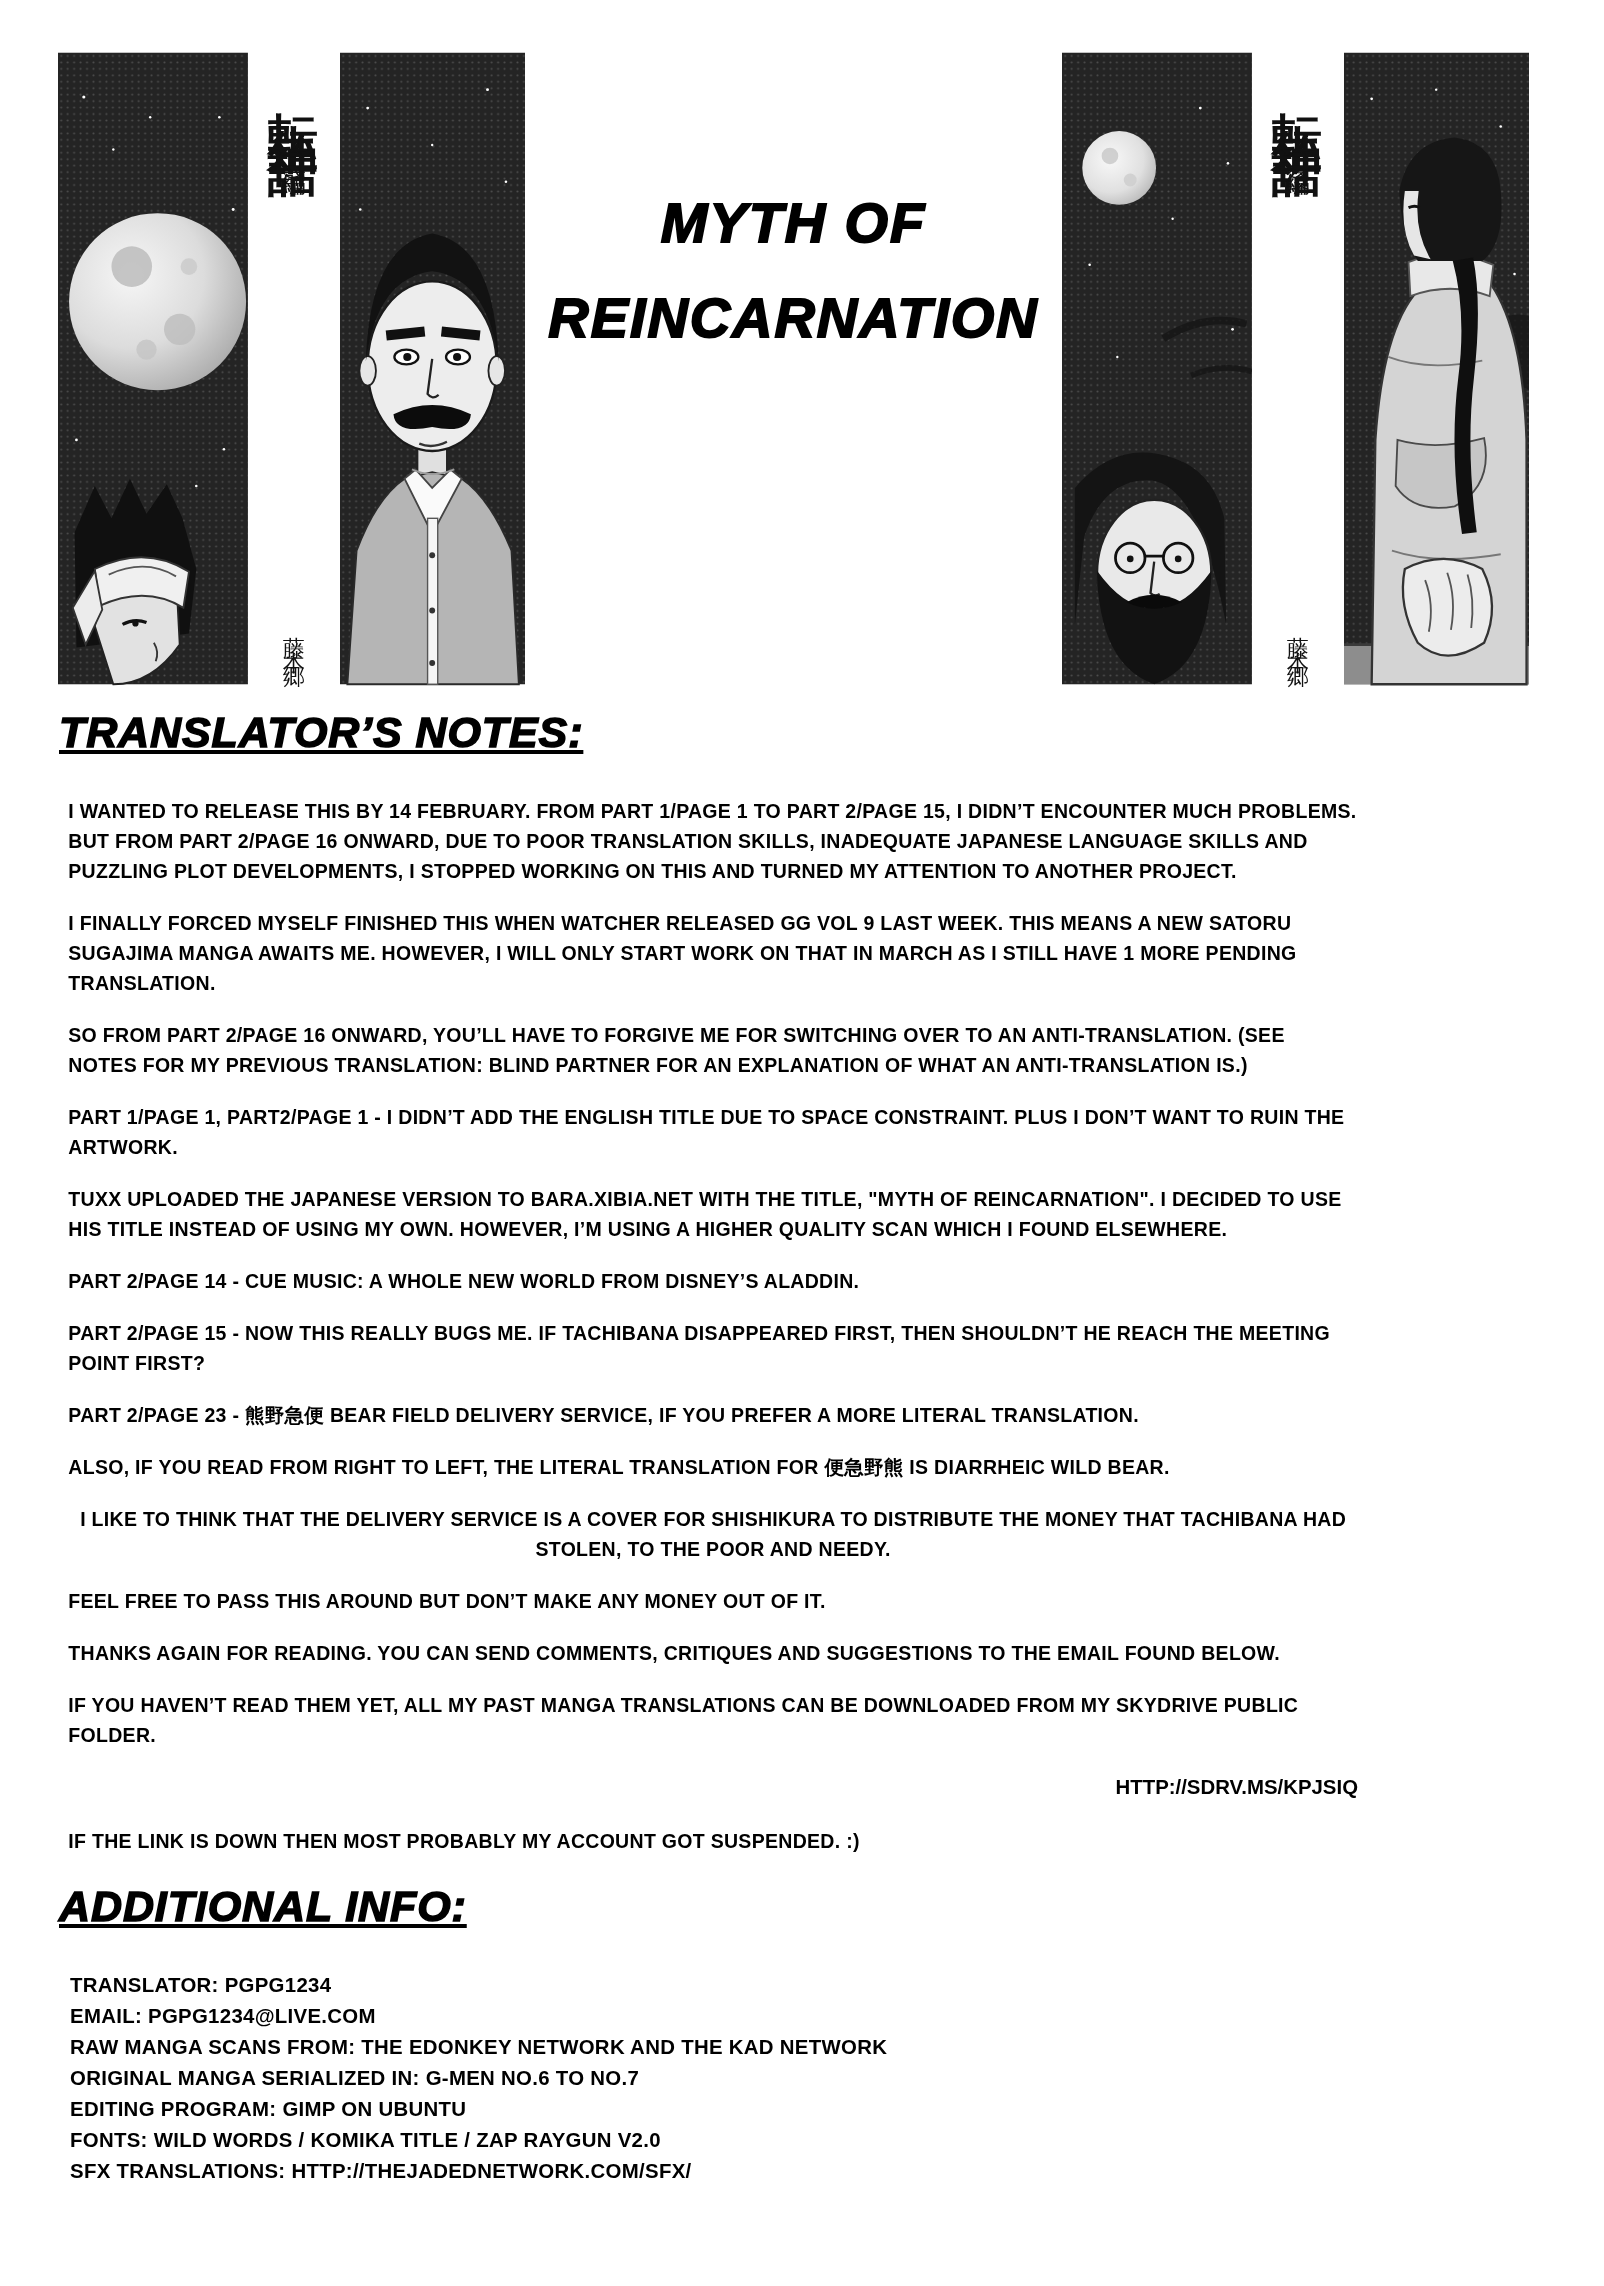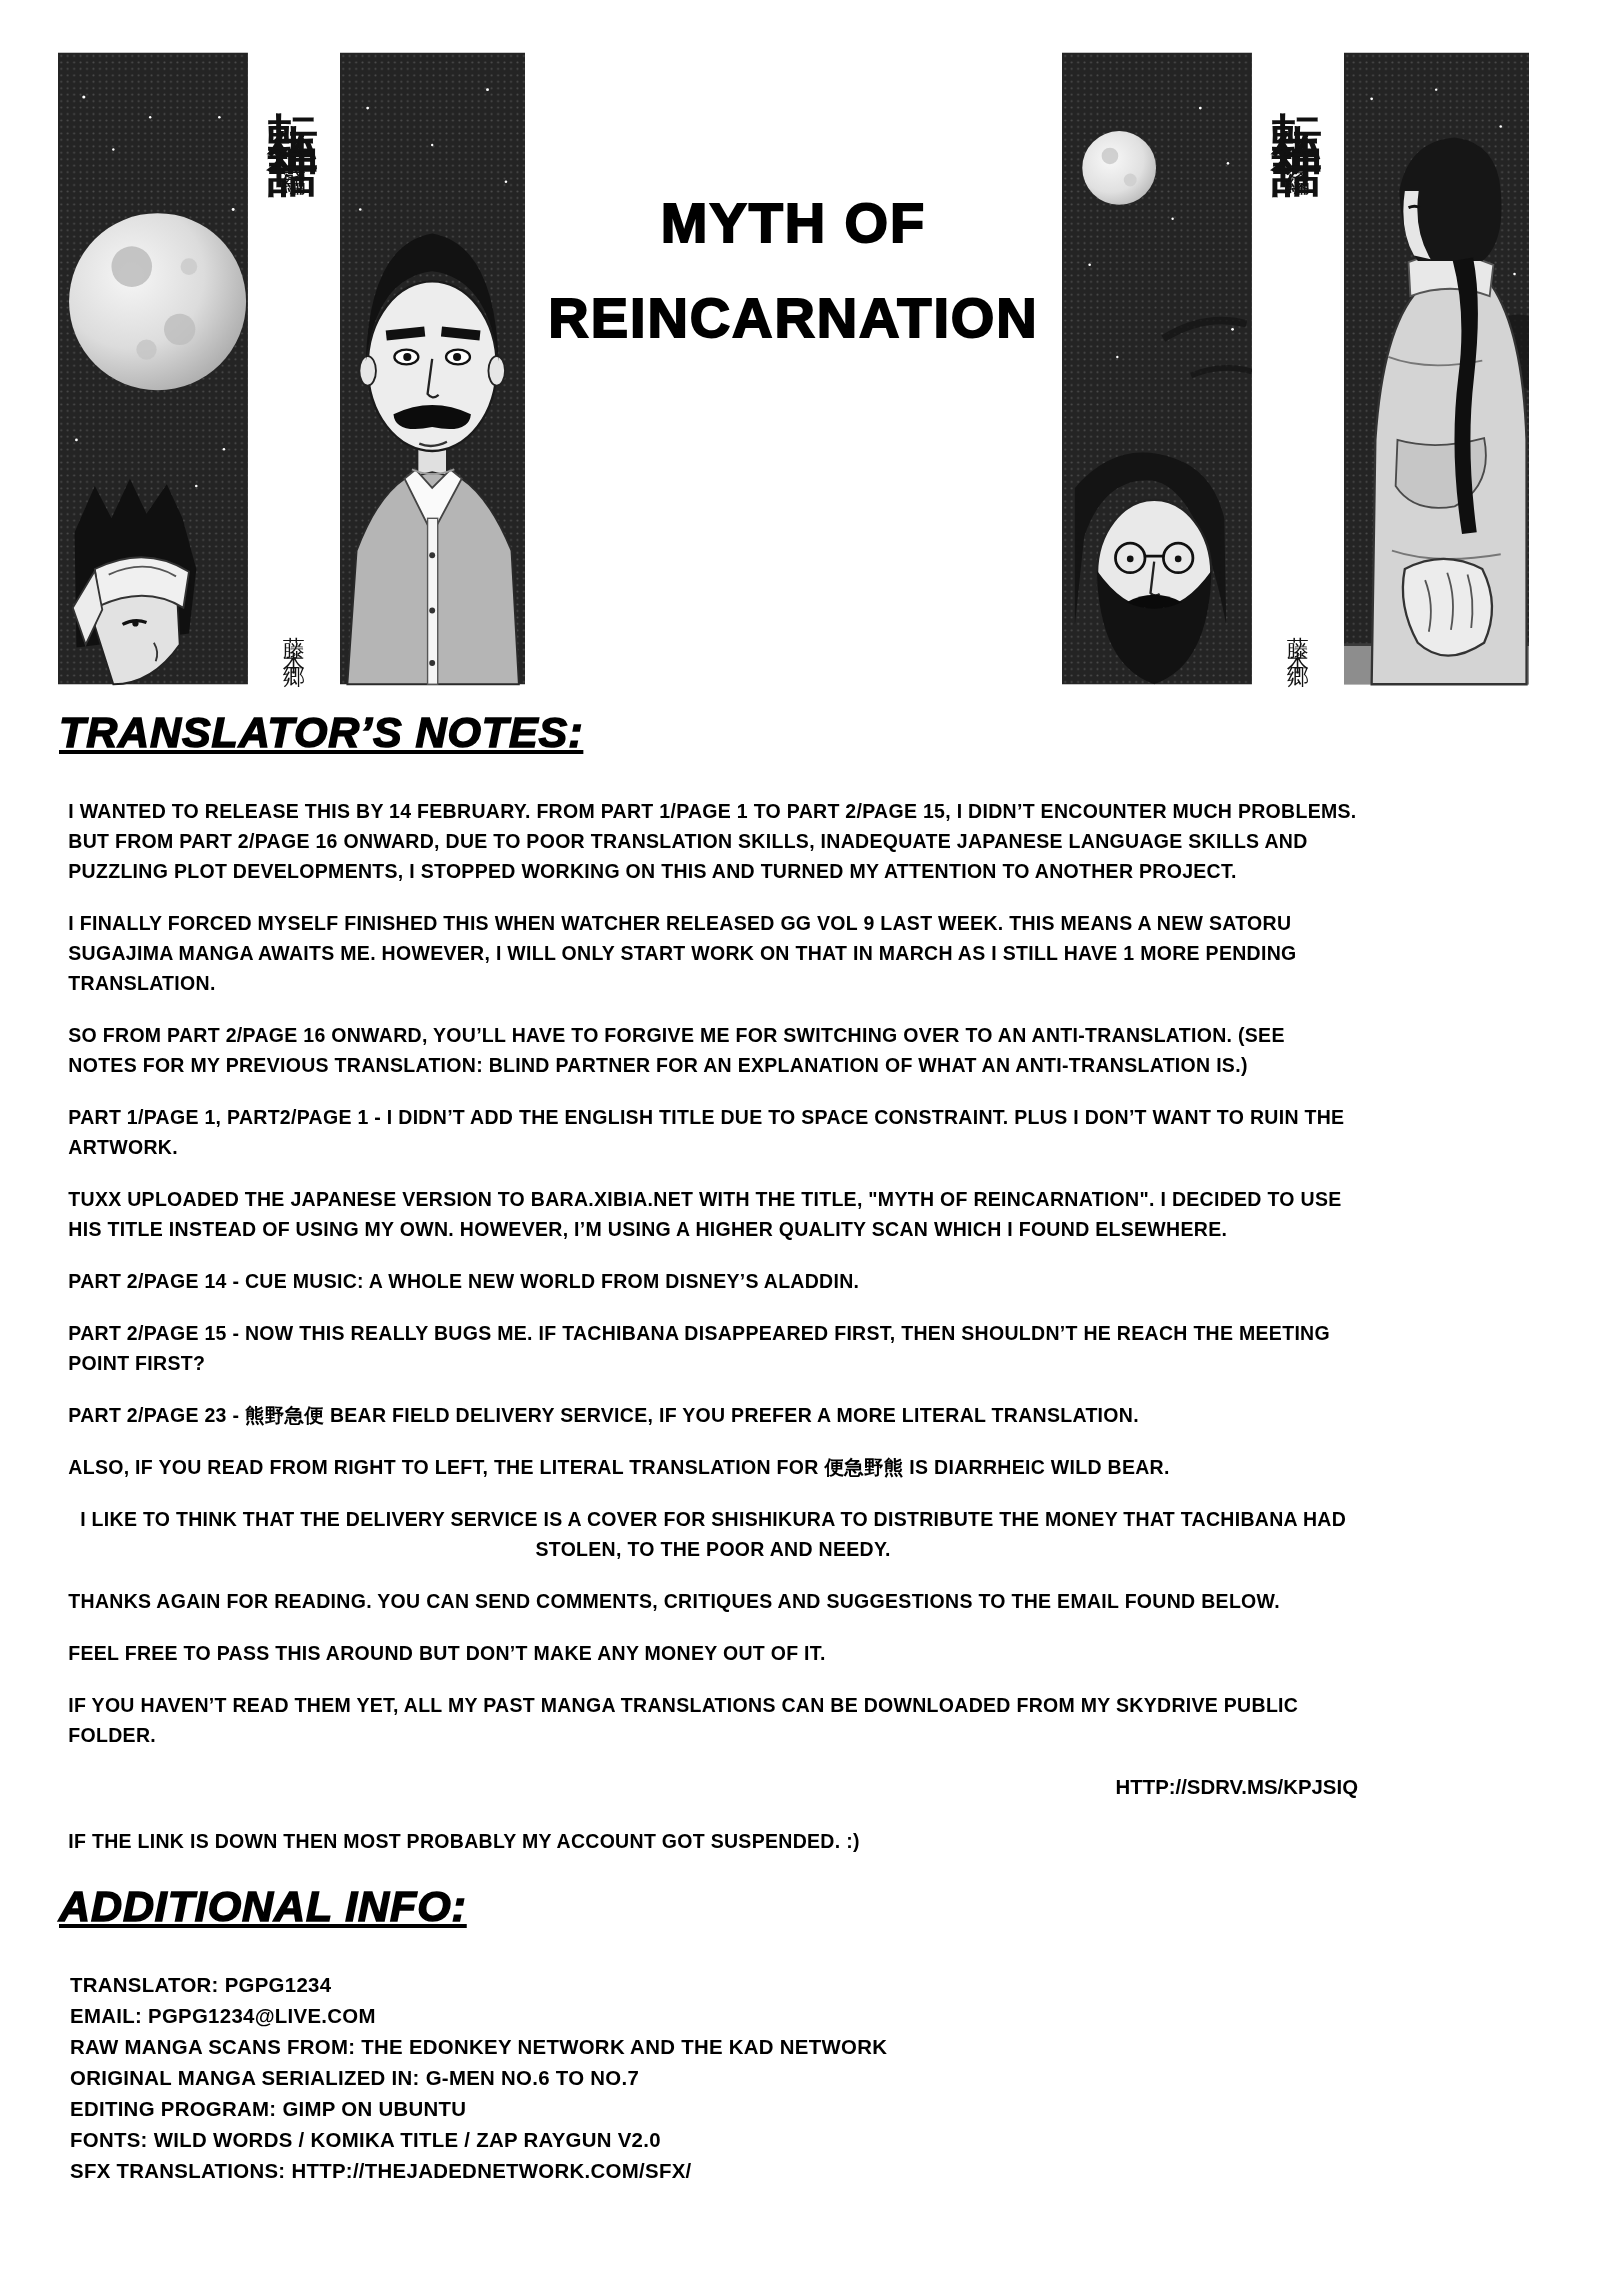--- a/index.html
+++ b/index.html
@@ -49,20 +49,21 @@
   .cal-part{font-size:24px;letter-spacing:4.6px;margin-top:26px;}
   .cal-author{font-size:22px;letter-spacing:15px;margin-top:auto;}
 
   
   .main-title{
     position:absolute;
     left:506px;
     top:195px;
     width:575px;
     text-align:center;
+    font-style:italic;
     font-weight:bold;
     letter-spacing:1.9px;
     -webkit-text-stroke:1.9px #000;
   }
   .main-title .line1{font-size:56px;line-height:56px;}
   .main-title .line2{font-size:56px;line-height:56px;margin-top:39px;}
 
   
   .notes{
     position:absolute;
@@ -291,22 +292,22 @@
     <p class="note">I WANTED TO RELEASE THIS BY 14 FEBRUARY. FROM PART 1/PAGE 1 TO PART 2/PAGE 15, I DIDN’T ENCOUNTER MUCH PROBLEMS. BUT FROM PART 2/PAGE 16 ONWARD, DUE TO POOR TRANSLATION SKILLS, INADEQUATE JAPANESE LANGUAGE SKILLS AND PUZZLING PLOT DEVELOPMENTS, I STOPPED WORKING ON THIS AND TURNED MY ATTENTION TO ANOTHER PROJECT.</p>
     <p class="note">I FINALLY FORCED MYSELF FINISHED THIS WHEN WATCHER RELEASED GG VOL 9 LAST WEEK. THIS MEANS A NEW SATORU SUGAJIMA MANGA AWAITS ME. HOWEVER, I WILL ONLY START WORK ON THAT IN MARCH AS I STILL HAVE 1 MORE PENDING TRANSLATION.</p>
     <p class="note gap-a">SO FROM PART 2/PAGE 16 ONWARD, YOU’LL HAVE TO FORGIVE ME FOR SWITCHING OVER TO AN ANTI-TRANSLATION. (SEE NOTES FOR MY PREVIOUS TRANSLATION: BLIND PARTNER FOR AN EXPLANATION OF WHAT AN ANTI-TRANSLATION IS.)</p>
     <p class="note">PART 1/PAGE 1, PART2/PAGE 1 -  I DIDN’T ADD THE ENGLISH TITLE DUE TO SPACE CONSTRAINT. PLUS I DON’T WANT TO RUIN THE ARTWORK.</p>
     <p class="note">TUXX UPLOADED THE JAPANESE VERSION TO BARA.XIBIA.NET WITH THE TITLE, "MYTH OF REINCARNATION". I DECIDED TO USE HIS TITLE INSTEAD OF USING MY OWN. HOWEVER, I’M USING A HIGHER QUALITY SCAN WHICH I FOUND ELSEWHERE.</p>
     <p class="note">PART 2/PAGE 14 - CUE MUSIC: A WHOLE NEW WORLD FROM DISNEY’S ALADDIN.</p>
     <p class="note">PART 2/PAGE 15 - NOW THIS REALLY BUGS ME. IF TACHIBANA DISAPPEARED FIRST, THEN SHOULDN’T HE REACH THE MEETING POINT FIRST?</p>
     <p class="note">PART 2/PAGE 23 - 熊野急便 BEAR FIELD DELIVERY SERVICE, IF YOU PREFER A MORE LITERAL TRANSLATION.</p>
     <p class="note">ALSO, IF YOU READ FROM RIGHT TO LEFT, THE LITERAL TRANSLATION FOR 便急野熊 IS DIARRHEIC WILD BEAR.</p>
     <p class="note gap-b">I LIKE TO THINK THAT THE DELIVERY SERVICE IS A COVER FOR SHISHIKURA TO DISTRIBUTE THE MONEY THAT TACHIBANA HAD STOLEN, TO THE POOR AND NEEDY.</p>
+    <p class="note gap-c">FEEL FREE TO PASS THIS AROUND BUT DON’T MAKE ANY MONEY OUT OF IT.</p>
     <p class="note">THANKS AGAIN FOR READING. YOU CAN SEND COMMENTS, CRITIQUES AND SUGGESTIONS TO THE EMAIL FOUND BELOW.</p>
-    <p class="note gap-c">FEEL FREE TO PASS THIS AROUND BUT DON’T MAKE ANY MONEY OUT OF IT.</p>
     <p class="note gap-d">IF YOU HAVEN’T READ THEM YET, ALL MY PAST MANGA TRANSLATIONS CAN BE DOWNLOADED FROM MY SKYDRIVE PUBLIC FOLDER.</p>
 
     <p class="link-line">HTTP://SDRV.MS/KPJSIQ</p>
 
     <p class="note closing">IF THE LINK IS DOWN THEN MOST PROBABLY MY ACCOUNT GOT SUSPENDED. :)</p>
 
     <div class="additional">
       <h1 class="section-heading">ADDITIONAL INFO:</h1>
       <ul>
         <li>TRANSLATOR: PGPG1234</li>

